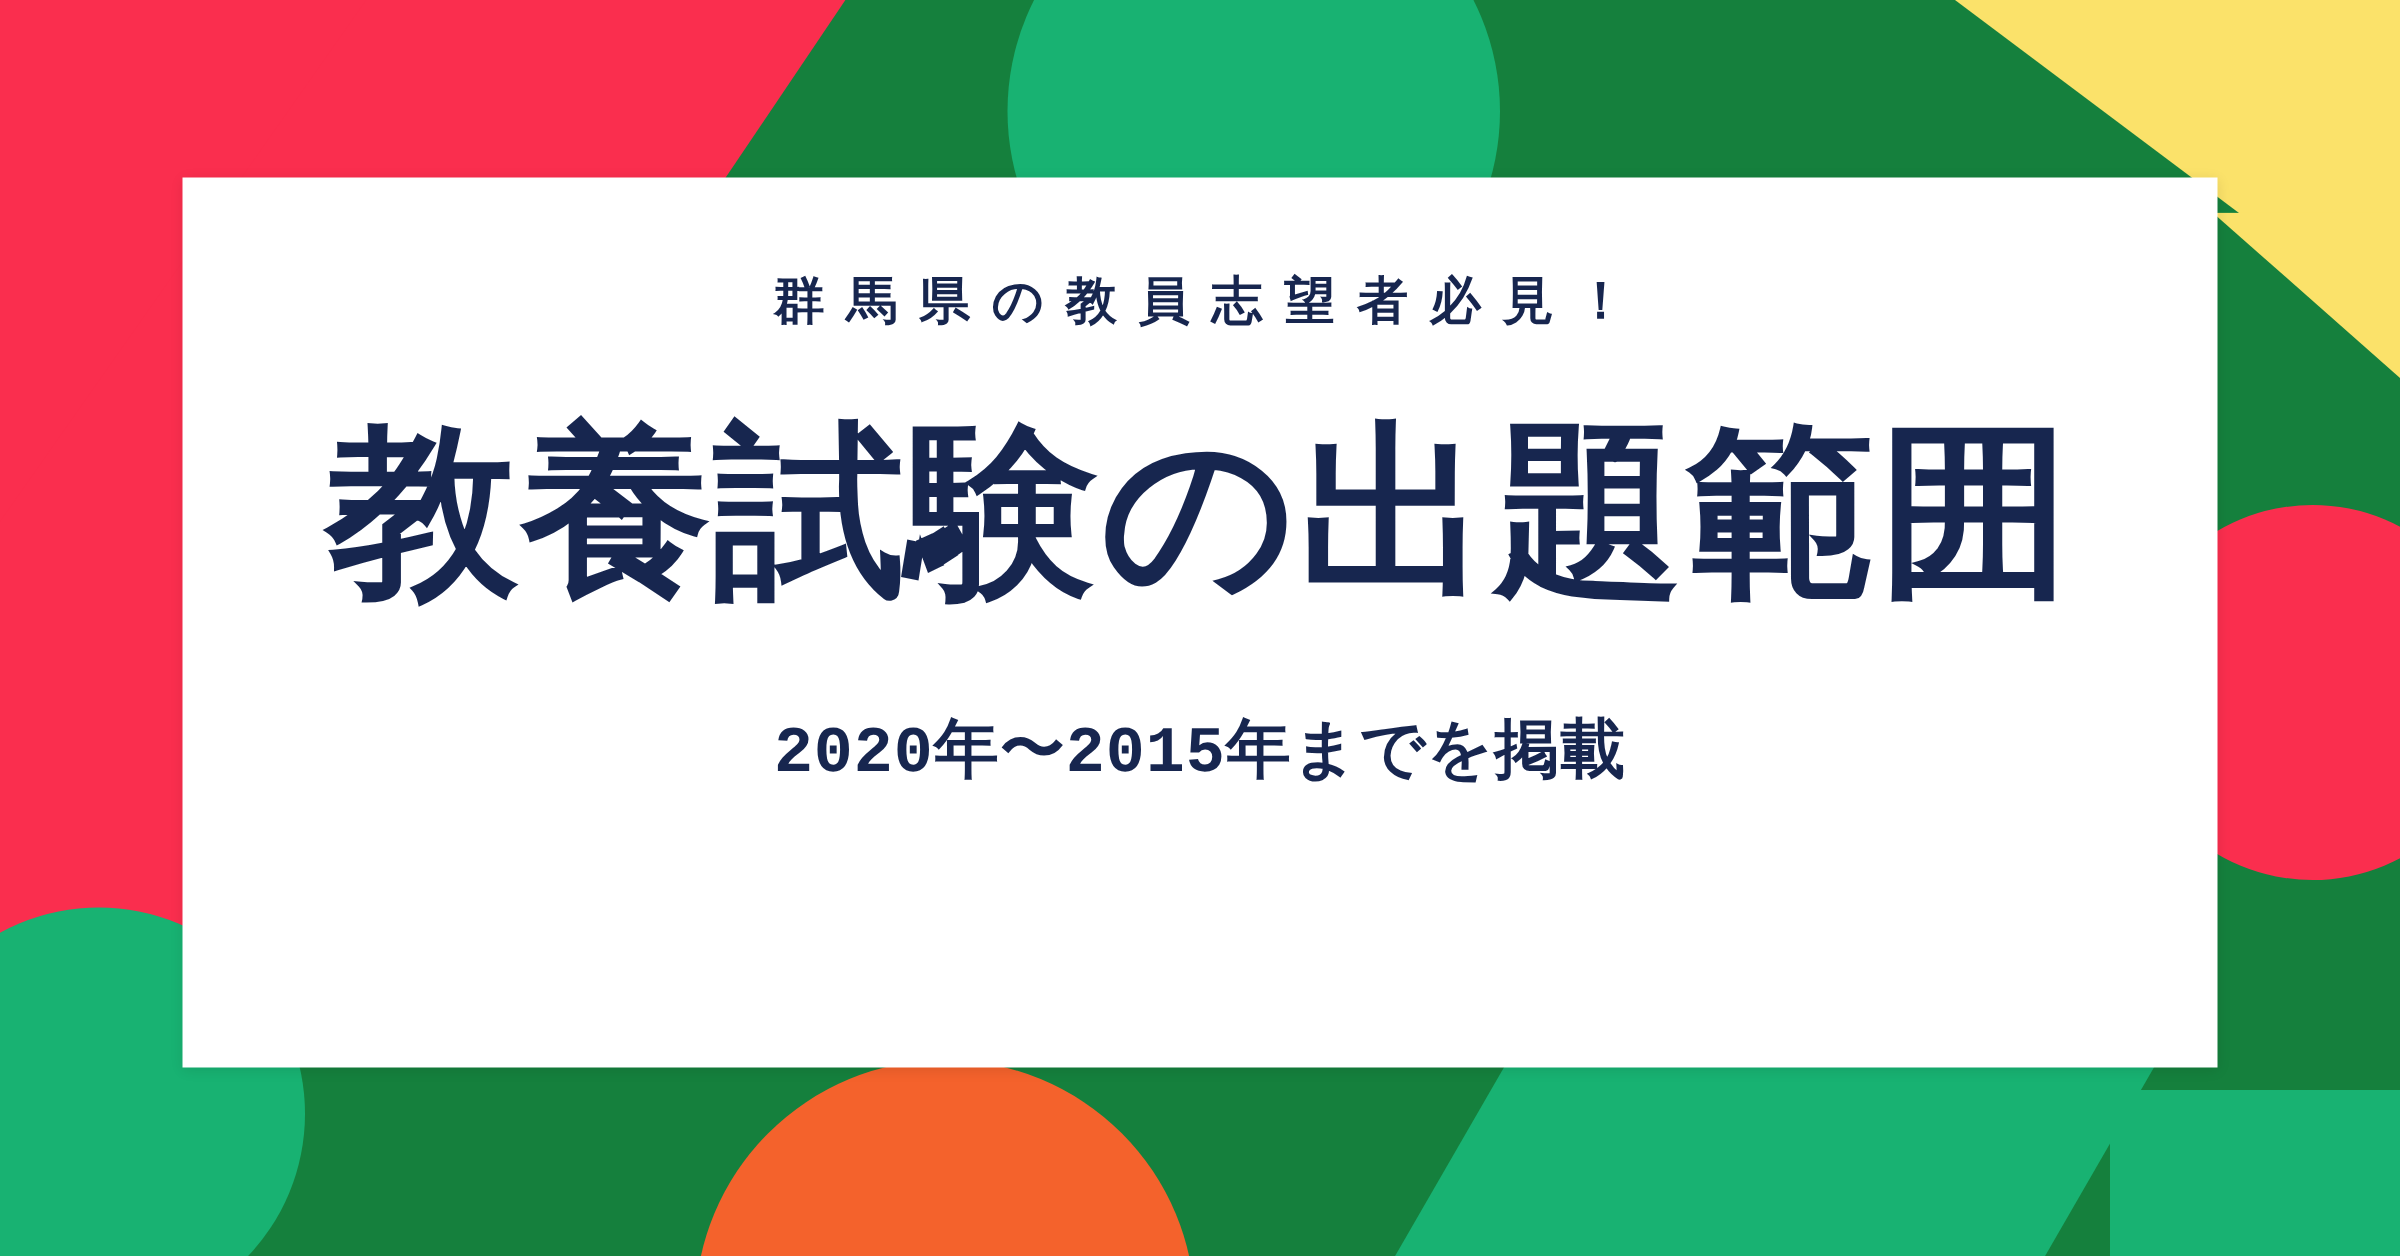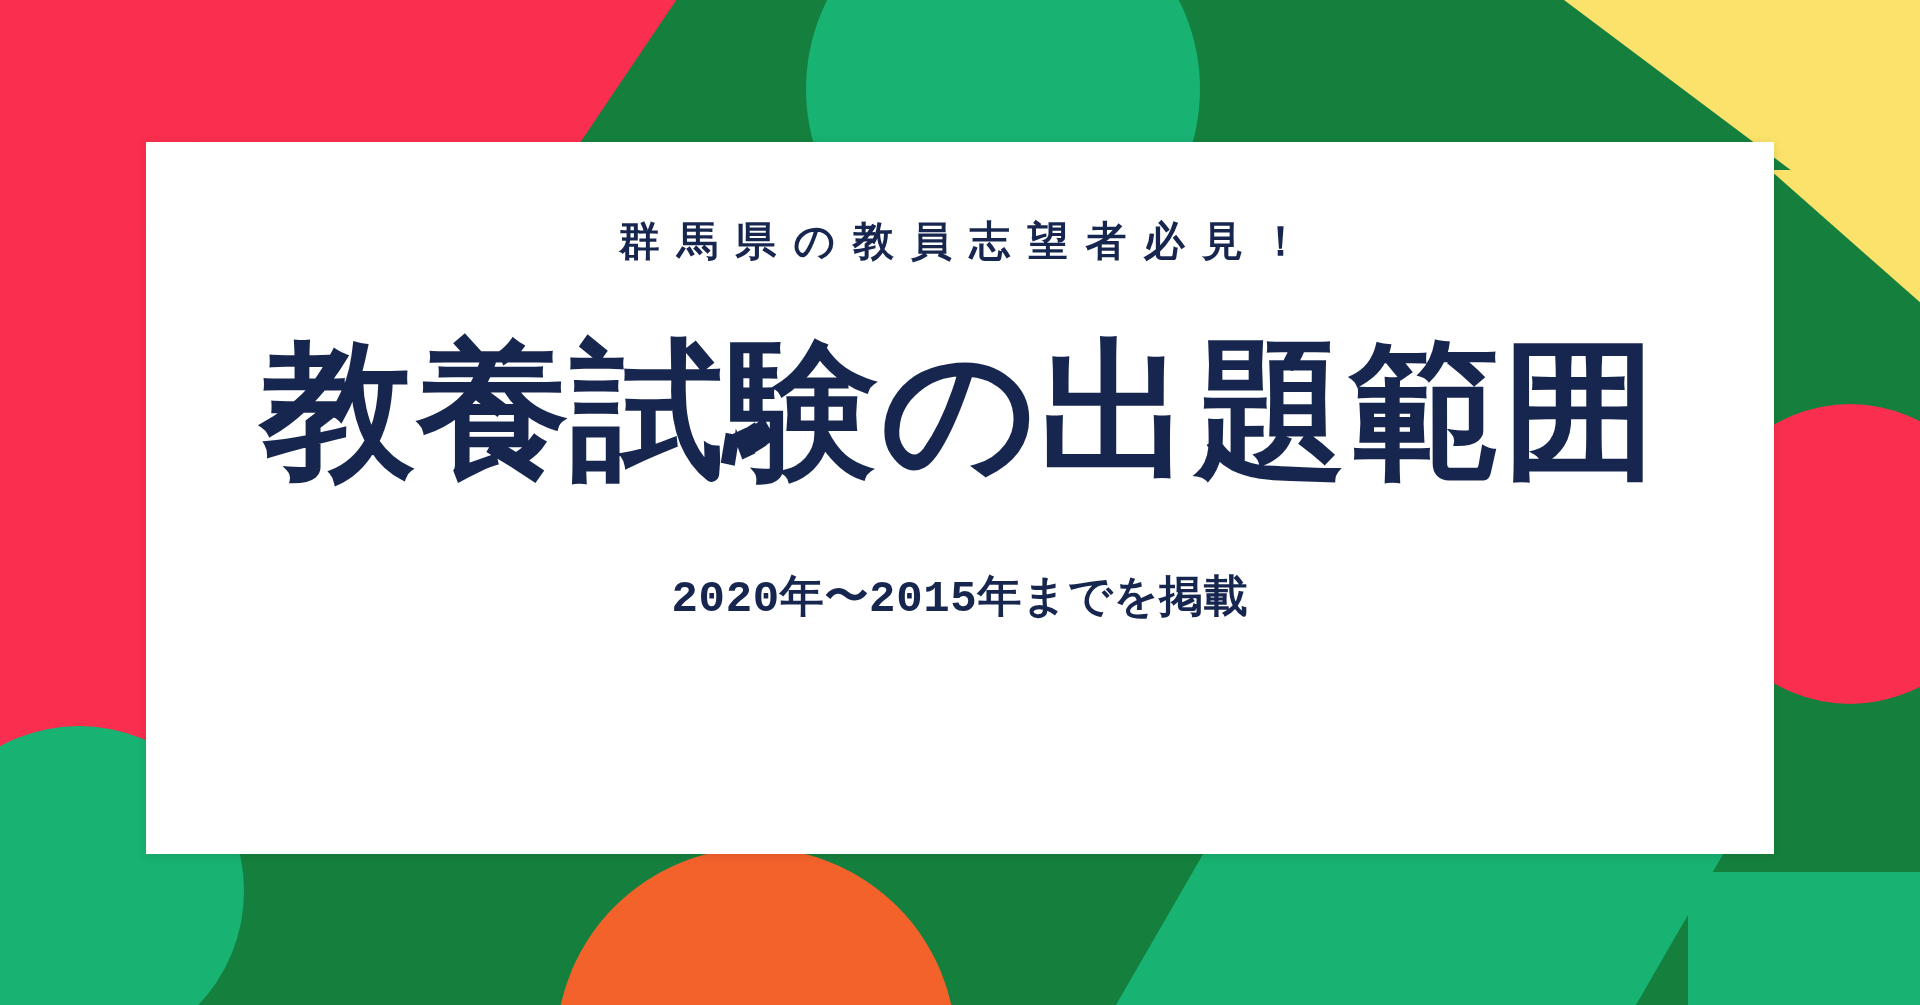--- a/index.html
+++ b/index.html
@@ -161,21 +161,21 @@
     letter-spacing: 0.012em;
     line-height: 1.08;
     white-space: nowrap;
     margin: 0;
     margin-top: 72px;
     transform: scaleX(1.02);
   }
 
   .caption {
     color: #17264f;
-    font-size: 44px;
+    font-size: 52px;
     font-weight: bold;
     letter-spacing: 0.015em;
     line-height: 1.2;
     white-space: nowrap;
     margin: 0;
     margin-top: 70px;
   }
 </style>
 </head>
 <body>

